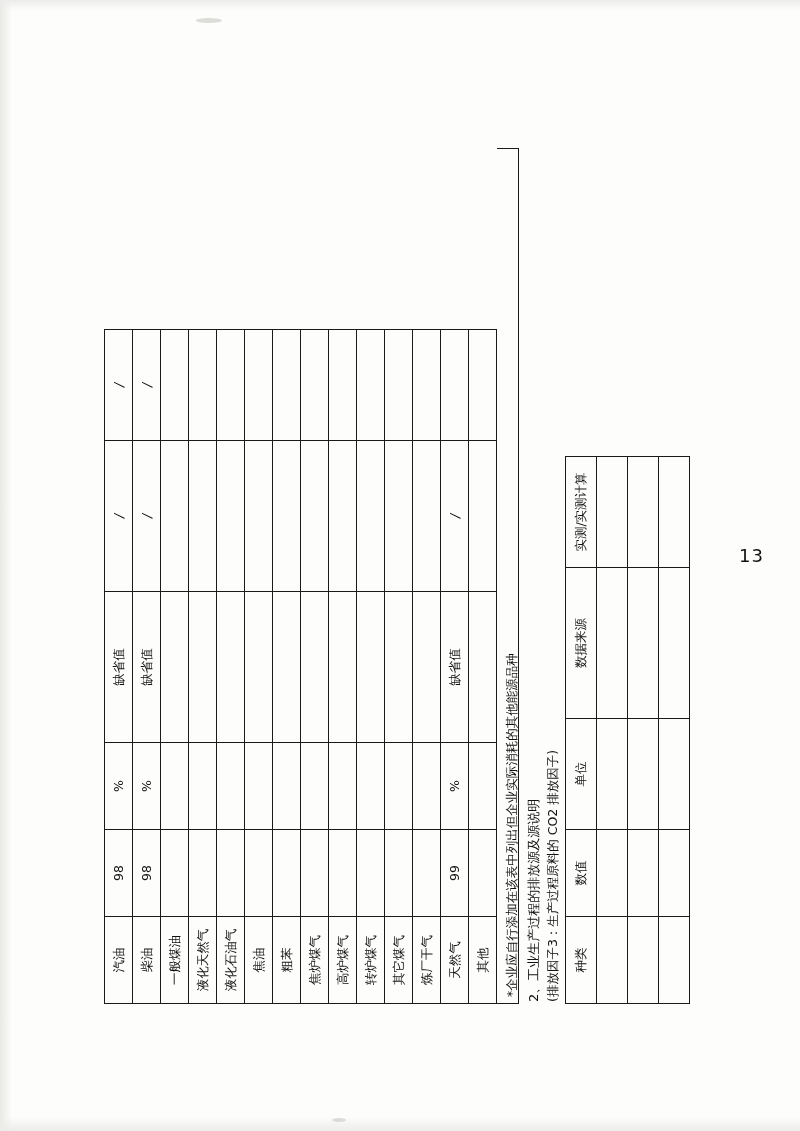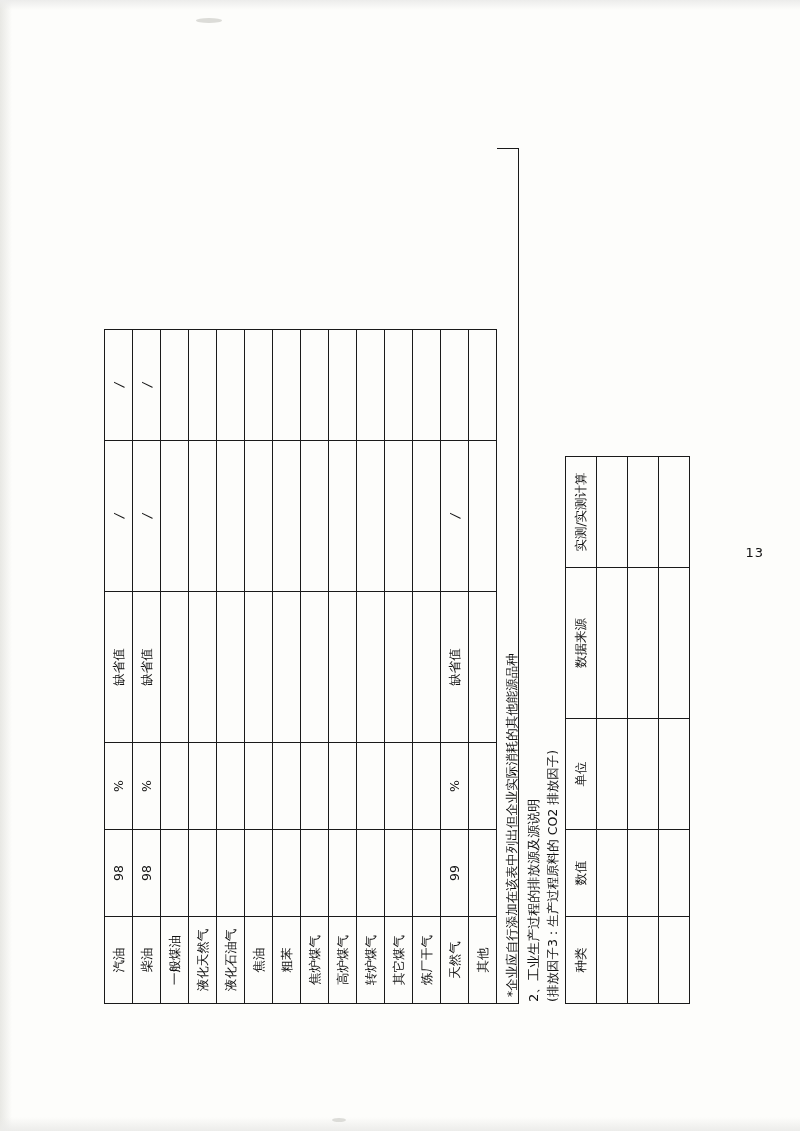--- a/index.html
+++ b/index.html
@@ -131,21 +131,21 @@
   td.t2b { width: 86px; }
   td.t2c { width: 110px; }
   td.t2d { width: 150px; }
   td.t2e { width: 110px; }
 
   
   .page-number {
     position: absolute;
     right: 36px;
     top: 545px;
-    font-size: 13px;
+    font-size: 18px;
     color: #111;
     letter-spacing: 1px;
     font-family: "DejaVu Sans", "Liberation Sans", sans-serif;
   }
 </style>
 </head>
 <body>
 
 <div class="page">
   <div class="scan-edge-left"></div>

